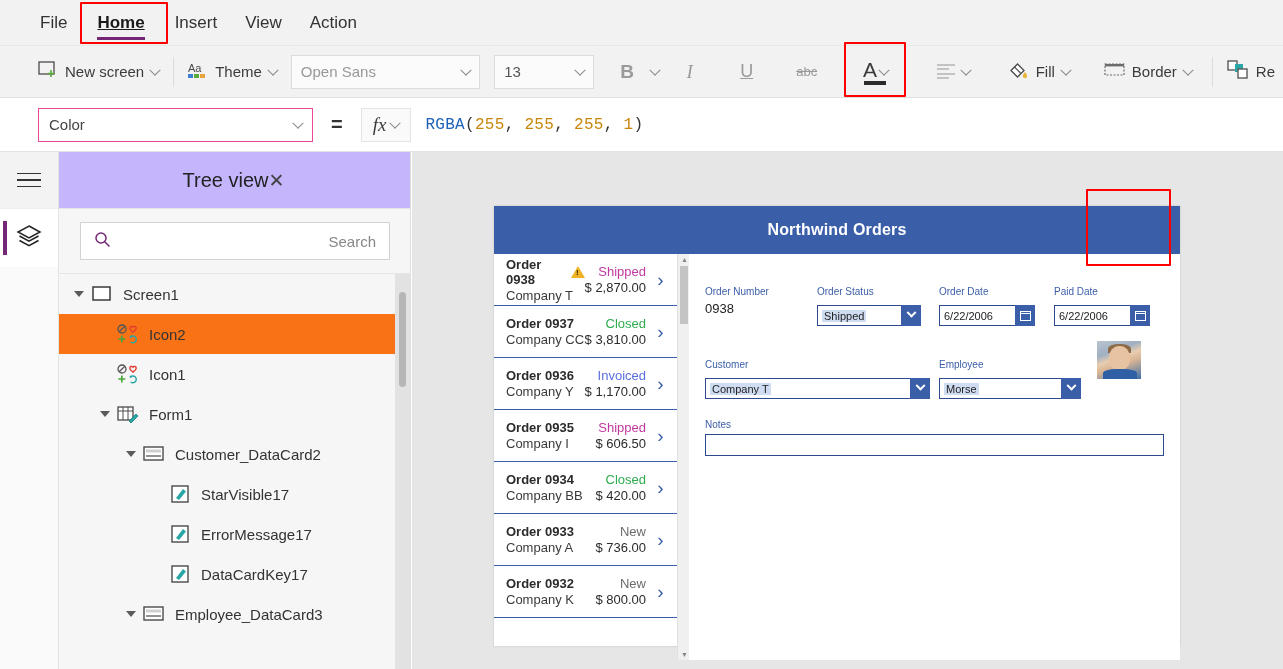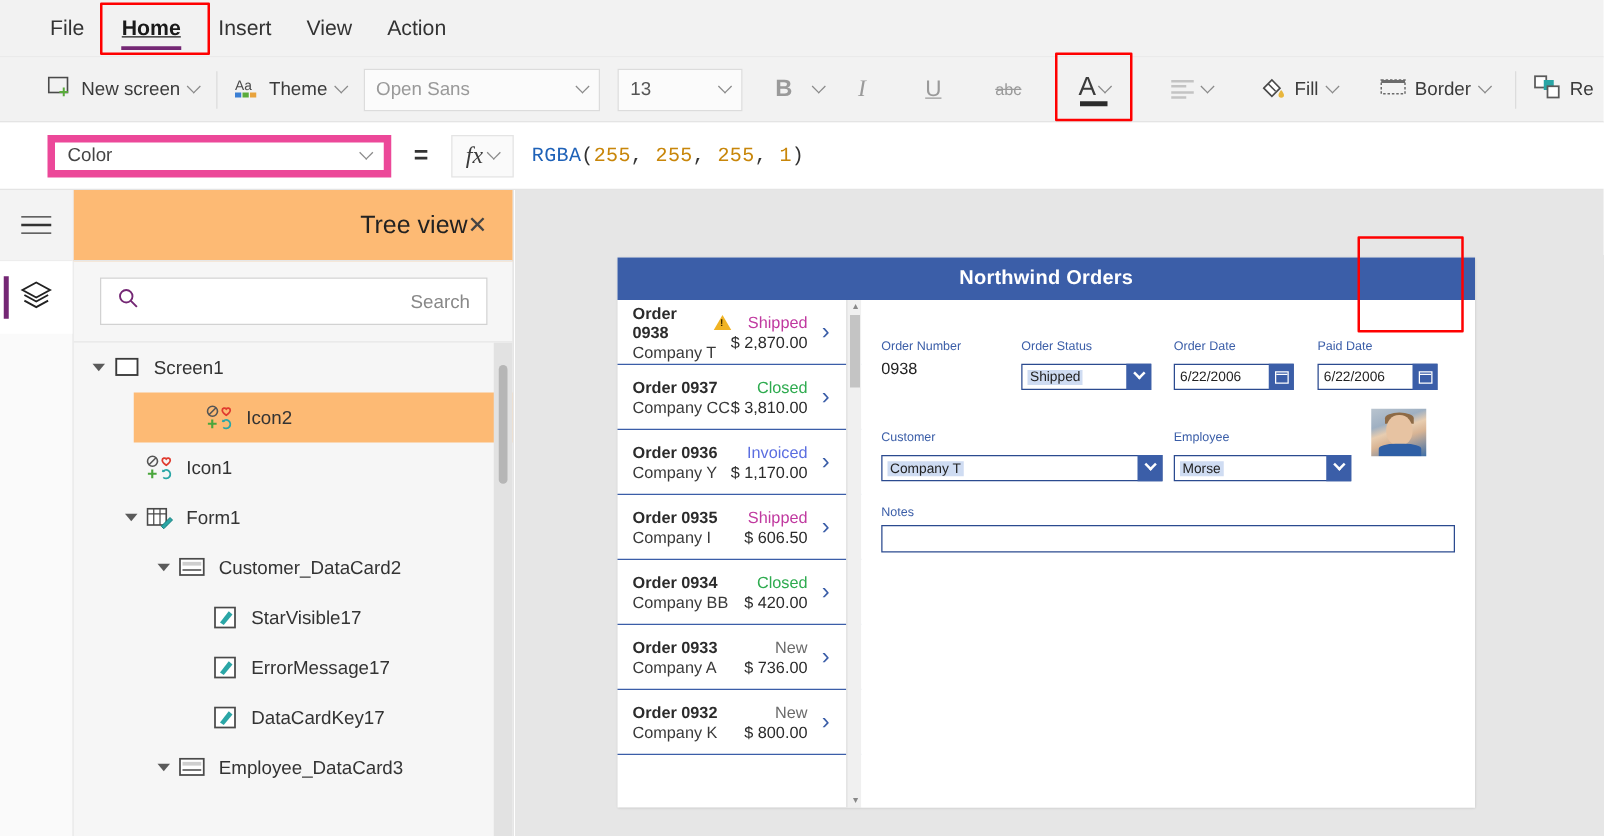--- a/index.html
+++ b/index.html
@@ -84,21 +84,21 @@
   .align-icon i:nth-child(1){width:100%} .align-icon i:nth-child(2){width:66%}
   .align-icon i:nth-child(3){width:100%} .align-icon i:nth-child(4){width:66%}
 
   
   .formulabar {
     position: absolute; left: 0; top: 98px; width: 1283px; height: 54px;
     background: #ffffff; border-bottom: 1px solid #e4e4e4;
     display: flex; align-items: center;
   }
   .prop-combo {
-    margin-left: 38px; width: 275px; height: 34px; border: 6px solid #ec4899;
+    margin-left: 38px; width: 275px; height: 34px; border: 1px solid #ec4899;
     background: #fff; display: flex; align-items: center;
     justify-content: space-between; padding: 0 10px;
     font-size: 15px; color: #444;
   }
   .equals { font-size: 20px; color: #333; margin: 0 18px; font-weight: 600; }
   .fx-box {
     height: 34px; border: 1px solid #e4e4e4; background: #fafafa;
     display: flex; align-items: center; gap: 5px; padding: 0 11px;
   }
   .fx { font-family: "Liberation Serif", serif; font-style: italic;
@@ -131,41 +131,41 @@
     background: #742774;
   }
 
   
   .treepanel {
     position: absolute; left: 59px; top: 152px; width: 352px; height: 517px;
     background: #f6f6f6; border-right: 1px solid #e0e0e0;
   }
   .tree-header {
     height: 57px; display: flex; align-items: center;
-    justify-content: flex-end; padding: 0 20px 0 18px;
-    border-bottom: 1px solid #e6e6e6; background: #fdba74;
+    justify-content: center; padding: 0 20px 0 18px;
+    border-bottom: 1px solid #e6e6e6; background: #c4b5fd;
   }
   .tree-title { font-size: 20px; color: #222; }
   .close-x { font-size: 19px; color: #444; cursor: pointer; line-height: 1; }
   .search-wrap { padding: 13px 20px 13px 21px; border-bottom: 1px solid #e6e6e6; }
   .search-box {
     height: 38px; background: #fff; border: 1px solid #d2d2d2;
     display: flex; align-items: center; gap: 10px; padding: 0 13px;
   }
   .search-box input {
     border: none; outline: none; font-size: 15px; color: #555;
     font-family: "Liberation Sans", sans-serif; background: transparent; width: 100%; text-align: right;
   }
   .search-box input::placeholder { color: #888; }
   .tree-list { position: relative; height: 409px; overflow: hidden; }
   .tree-row {
     display: flex; align-items: center; height: 40px; font-size: 15px;
     color: #333; cursor: default; white-space: nowrap;
   }
-  .tree-row.sel { background: #fdba74; margin-left: 48px; }
+  .tree-row.sel { background: #f97316; }
   .tw {
     width: 11px; height: 11px; margin-right: 5px; flex: none;
     position: relative;
   }
   .tw.open::after {
     content: ""; position: absolute; left: 1px; top: 2px;
     border-left: 5px solid transparent; border-right: 5px solid transparent;
     border-top: 6px solid #5a5a5a;
   }
   .ticon { width: 26px; flex: none; display: flex; align-items: center;
@@ -182,21 +182,21 @@
   
   .canvas-area {
     position: absolute; left: 412px; top: 152px; width: 871px; height: 517px;
     background: #e6e6e6;
   }
   .app-frame {
     position: absolute; left: 82px; top: 54px; width: 686px; height: 440px;
     background: #ffffff; box-shadow: 0 0 2px rgba(0,0,0,.16);
   }
   .app-header {
-    height: 34px; background: #3b5ea8; display: flex; align-items: center;
+    height: 48px; background: #3b5ea8; display: flex; align-items: center;
     justify-content: center; position: relative;
   }
   .app-title {
     color: #fff; font-size: 16px; font-weight: bold; letter-spacing: .2px;
   }
   .app-body { display: flex; height: 406px; }
 
   
   .gallery { width: 224px; position: relative; }
   .g-row {

